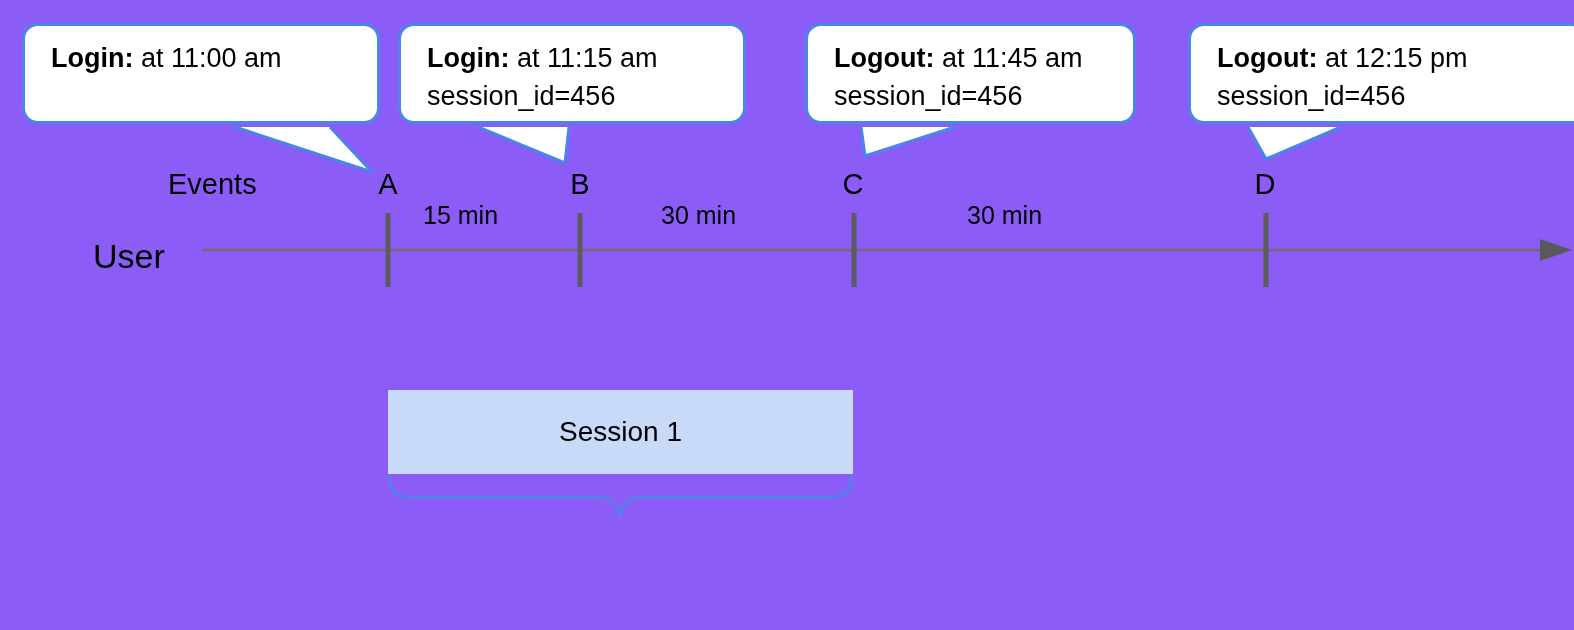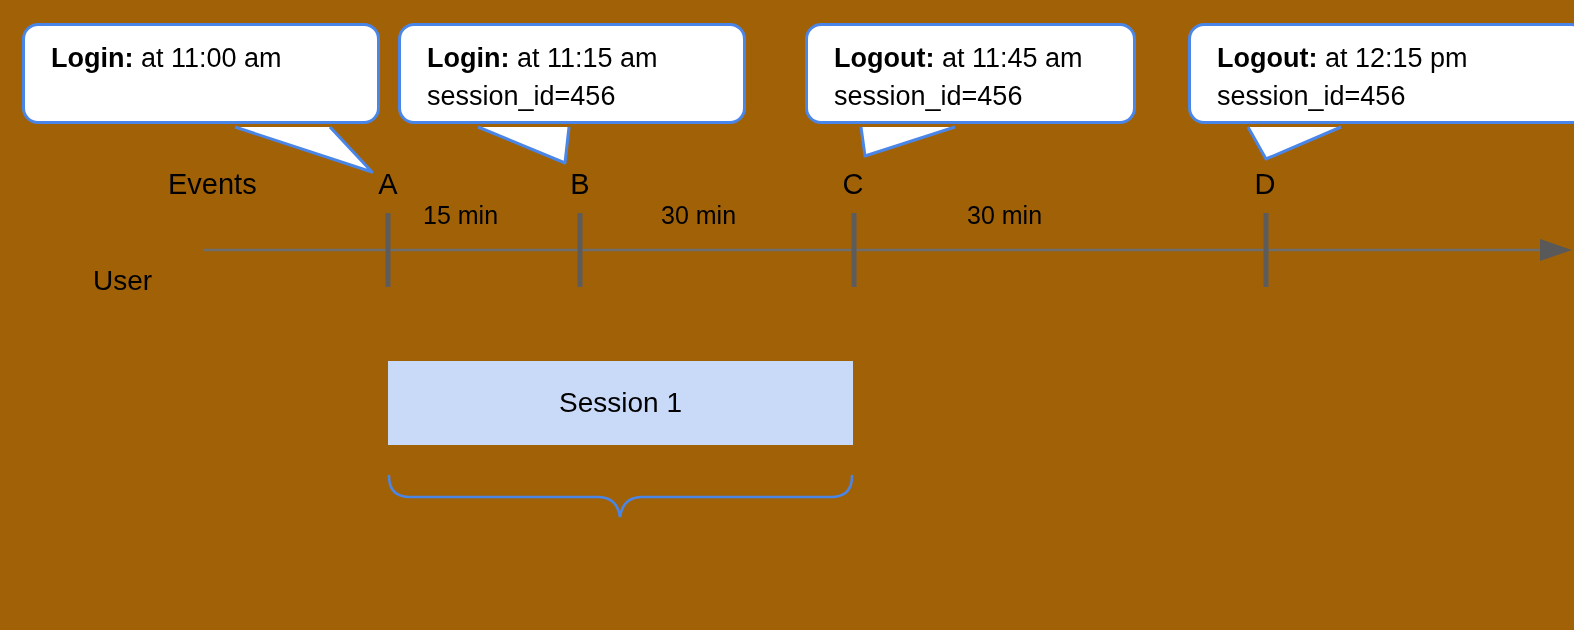--- a/index.html
+++ b/index.html
@@ -6,21 +6,21 @@
     margin: 0;
     padding: 0;
     background: #ffffff;
     font-family: "Liberation Sans", "DejaVu Sans", sans-serif;
     color: #000000;
   }
   .canvas {
     position: relative;
     width: 1574px;
     height: 630px;
-    background: #a16207;
+    background: #8b5cf6;
     overflow: hidden;
   }
   
   .callout {
     position: absolute;
     top: 23px;
     height: 101px;
     border: 3px solid #4a86e8;
     border-radius: 16px;
     background: #ffffff;
@@ -51,36 +51,36 @@
     pointer-events: none;
   }
 
   
   .label {
     position: absolute;
     white-space: nowrap;
     z-index: 3;
   }
   .events-label   { left: 168px;  top: 168px; font-size: 29px; }
-  .user-label     { left: 93px;   top: 237px; font-size: 28px; margin-top: 28px; }
+  .user-label     { left: 93px;   top: 237px; font-size: 34px; }
   .marker         { font-size: 29px; top: 168px; width: 60px; text-align: center; }
   #marker-a { left: 358px; }
   #marker-b { left: 550px; }
   #marker-c { left: 823px; }
   #marker-d { left: 1235px; }
   .interval       { font-size: 25px; top: 201px; width: 120px; }
   #interval-ab { left: 423px; }
   #interval-bc { left: 661px; }
   #interval-cd { left: 967px; }
 
   
   .session-box {
     position: absolute;
     left: 388px;
-    top: 361px;
+    top: 390px;
     width: 465px;
     height: 84px;
     background: #c9daf8;
     display: flex;
     align-items: center;
     justify-content: center;
     font-size: 28px;
     z-index: 1;
   }
   .session-length {

